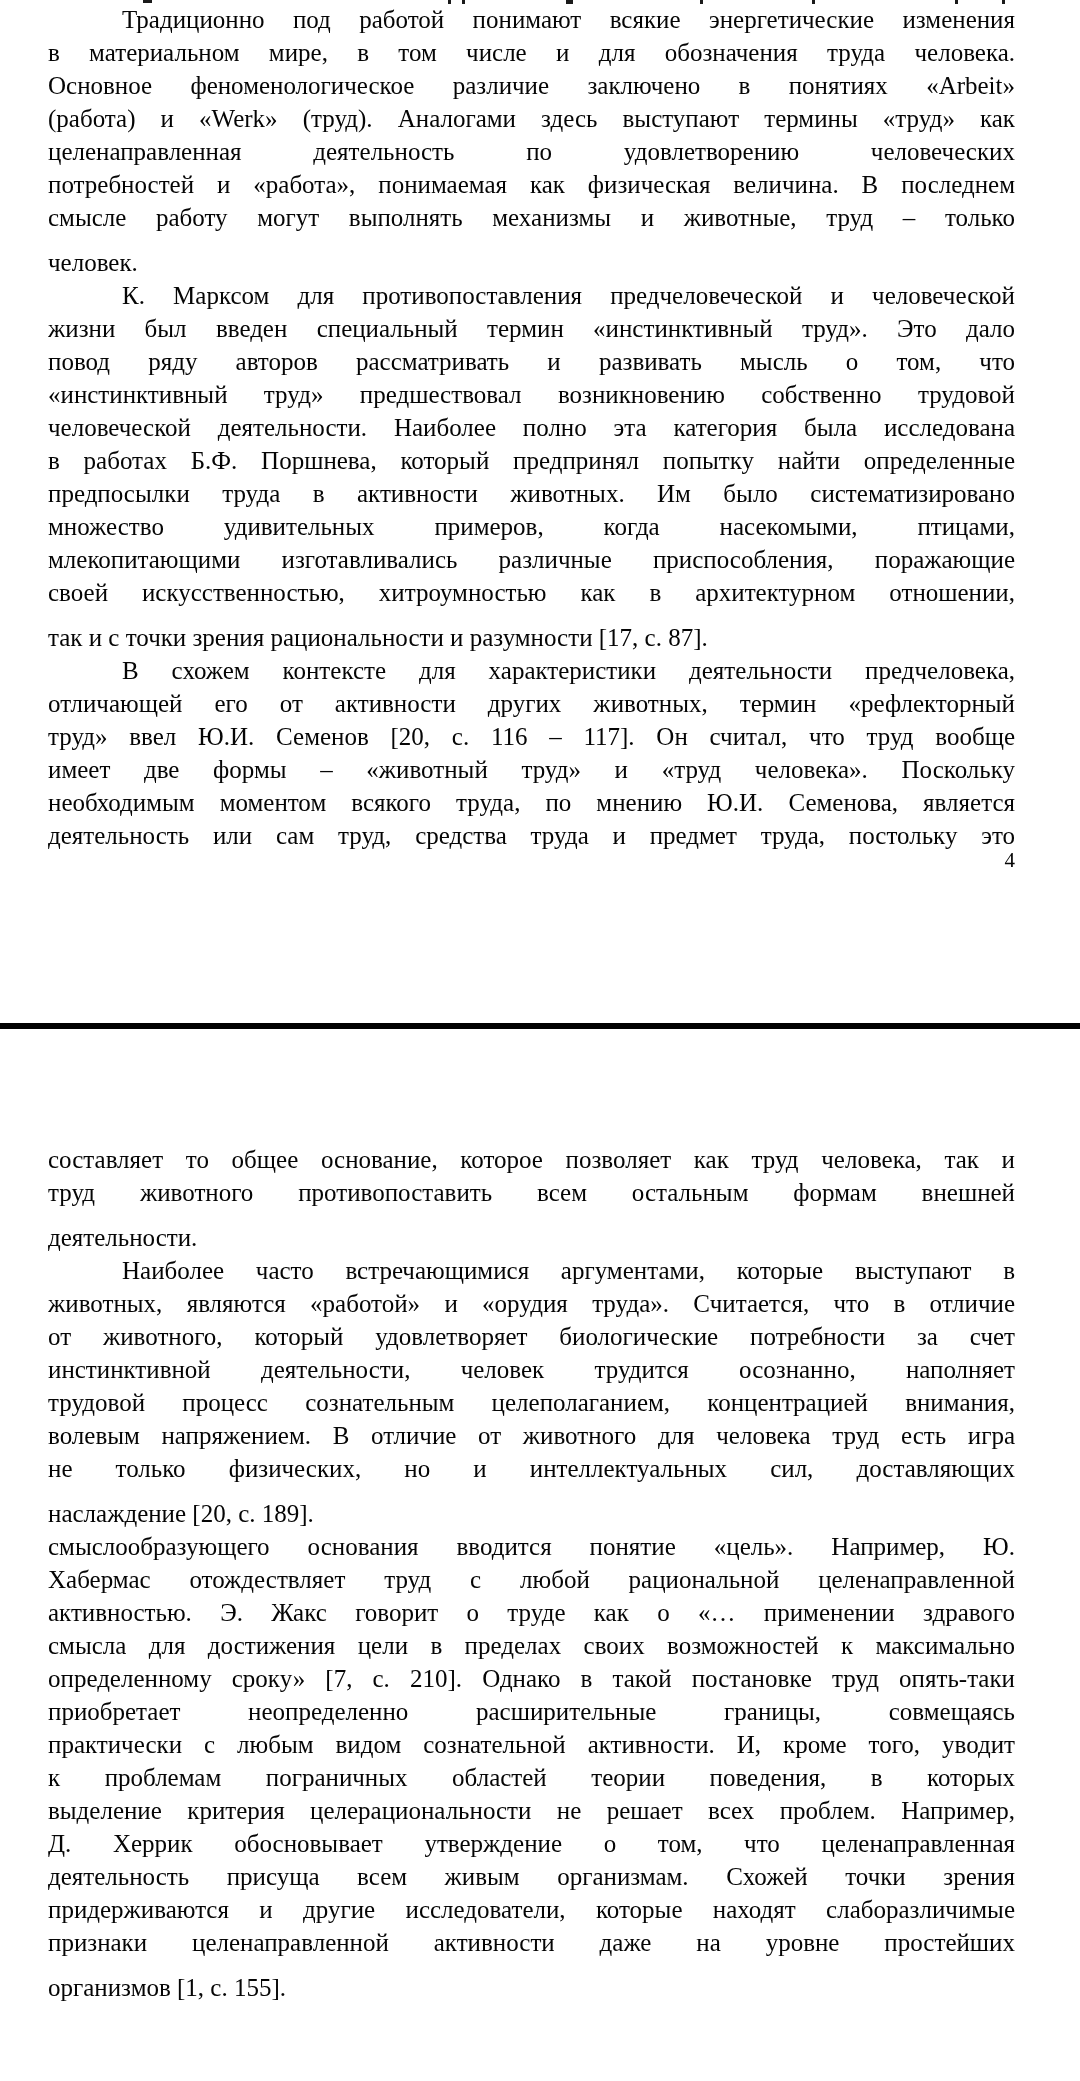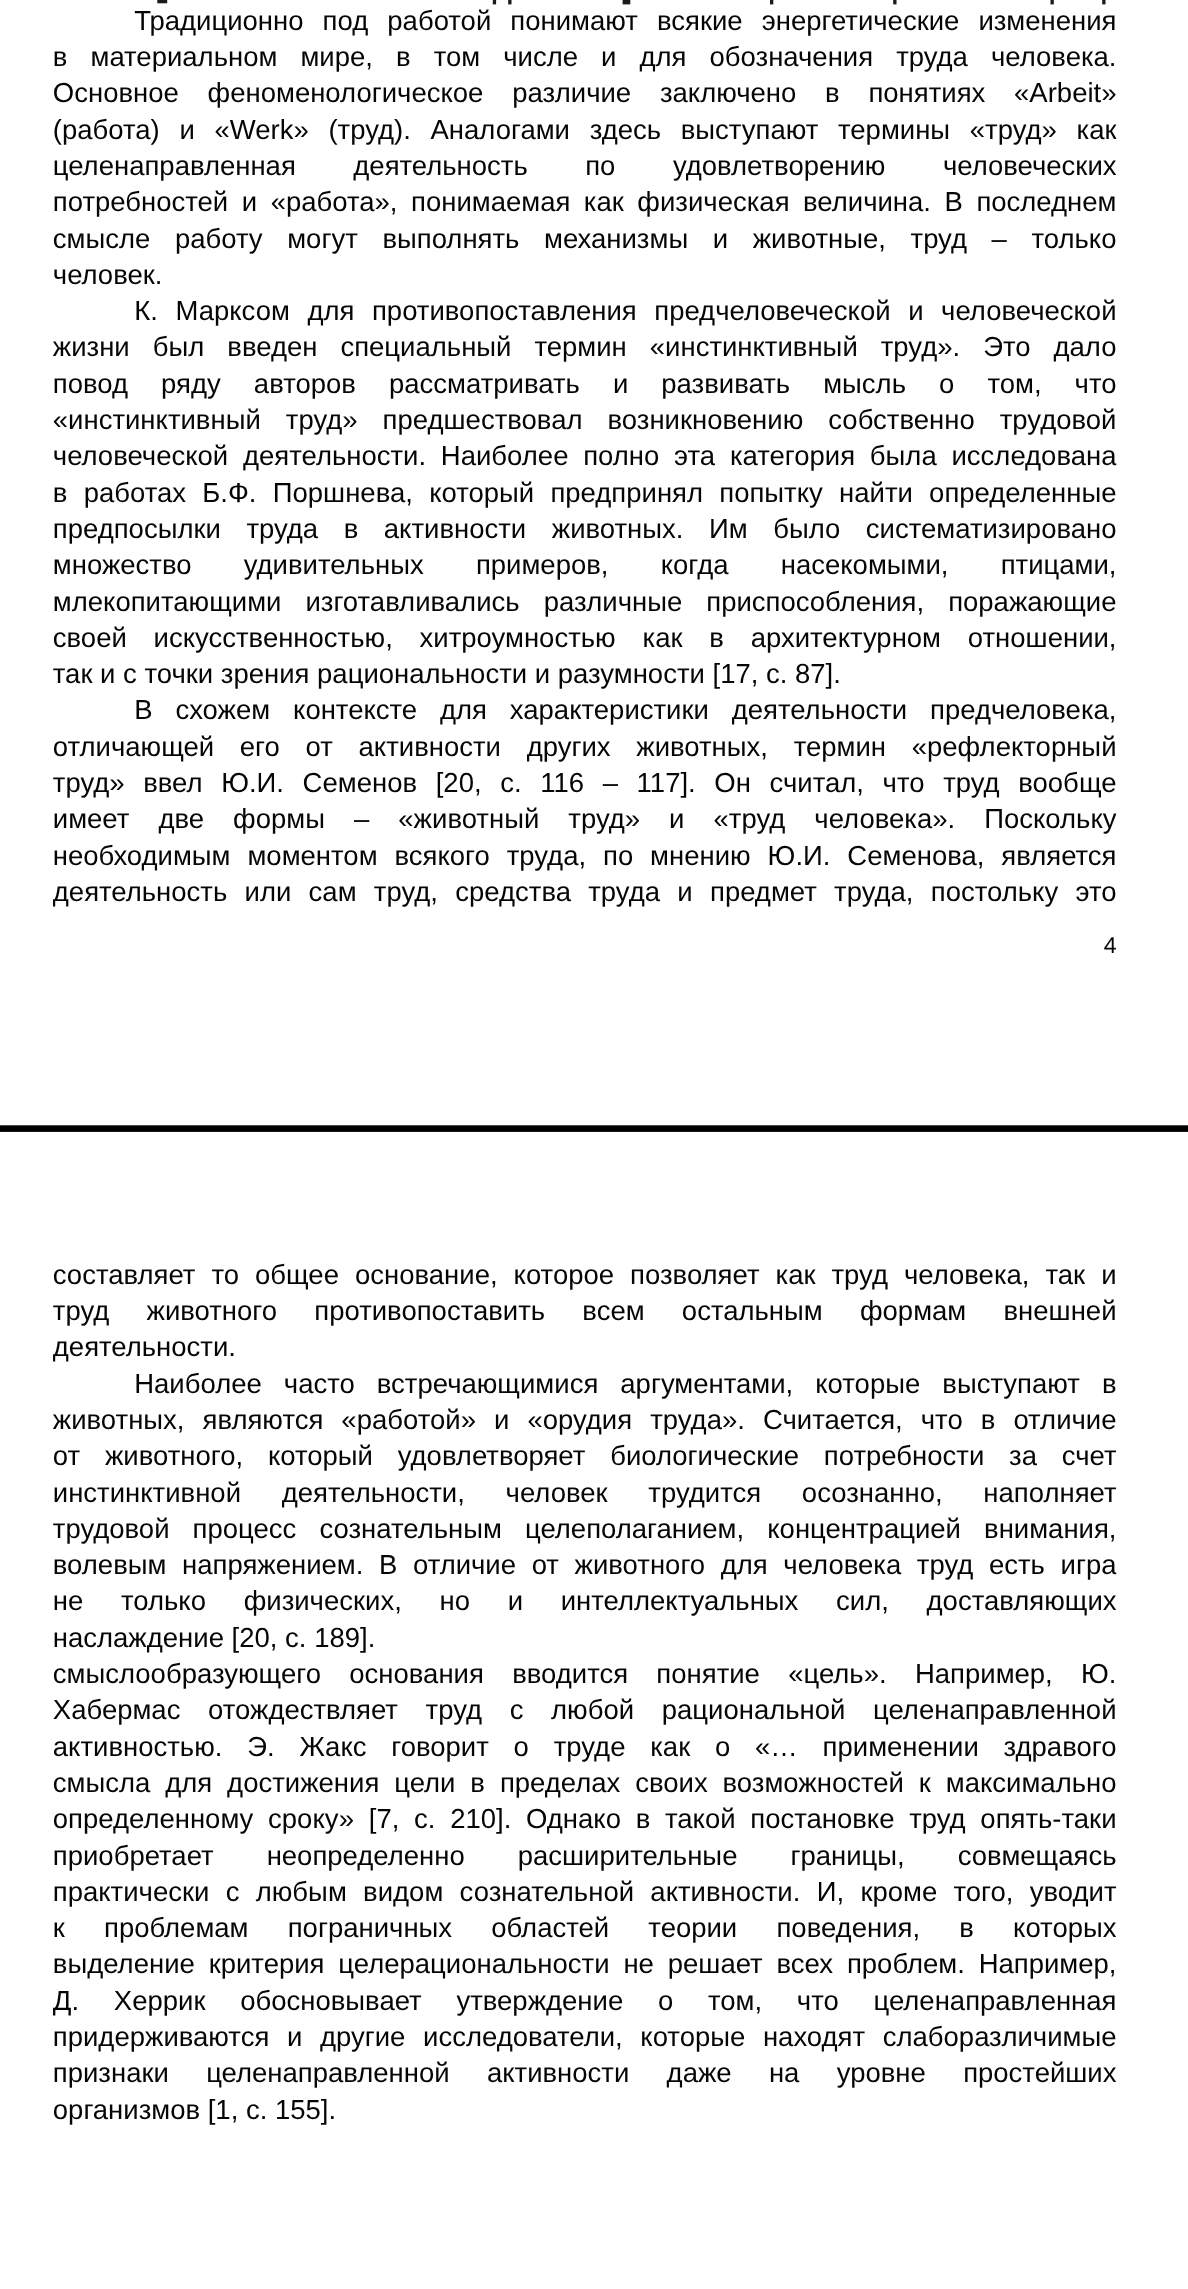--- a/index.html
+++ b/index.html
@@ -2,42 +2,42 @@
 <html lang="ru"><head>
 <meta charset="utf-8">
 <style>
   html, body { margin: 0; padding: 0; background: #ffffff; }
   #viewport {
     position: relative;
     width: 1080px;
     height: 2081px;
     background: #ffffff;
     overflow: hidden;
-    font-family: Liberation Sans, sans-serif;
+    font-family: Liberation Serif, serif;
     color: #000000;
   }
   .page-body {
     position: absolute;
     left: 48px;
     width: 967px;
     font-size: 25px;
     line-height: 33px;
     color: #050505;
   }
   #page1-body { top: 3px; }
   #page2-body { top: 1143px; }
   .para { margin: 0; padding: 0; }
   .line {
     text-align: justify;
     text-align-last: justify;
     white-space: normal;
     overflow: hidden;
     height: 33px;
   }
-  .line.final { text-align-last: left; }
+  .line.final { text-align-last: left; margin-top: 12px; }
   .line.ind { text-indent: 74px; }
   #page-number-1 {
     position: absolute;
     top: 847px;
     left: 48px;
     width: 967px;
     text-align: right;
     font-size: 21px;
     line-height: 26px;
     color: #050505;
@@ -142,19 +142,20 @@
         <div class="line">смыслообразующего основания вводится понятие «цель». Например, Ю.</div>
         <div class="line">Хабермас отождествляет труд с любой рациональной целенаправленной</div>
         <div class="line">активностью. Э. Жакс говорит о труде как о «… применении здравого</div>
         <div class="line">смысла для достижения цели в пределах своих возможностей к максимально</div>
         <div class="line">определенному сроку» [7, с. 210]. Однако в такой постановке труд опять-таки</div>
         <div class="line">приобретает неопределенно расширительные границы, совмещаясь</div>
         <div class="line">практически с любым видом сознательной активности. И, кроме того, уводит</div>
         <div class="line">к проблемам пограничных областей теории поведения, в которых</div>
         <div class="line">выделение критерия целерациональности не решает всех проблем. Например,</div>
         <div class="line">Д. Херрик обосновывает утверждение о том, что целенаправленная</div>
+        <div class="line">деятельность присуща всем живым организмам. Схожей точки зрения</div>
         <div class="line">придерживаются и другие исследователи, которые находят слаборазличимые</div>
         <div class="line">признаки целенаправленной активности даже на уровне простейших</div>
         <div class="line final">организмов [1, с. 155].</div>
       </div>
     </div>
 
 </div>
 
 </body></html>

